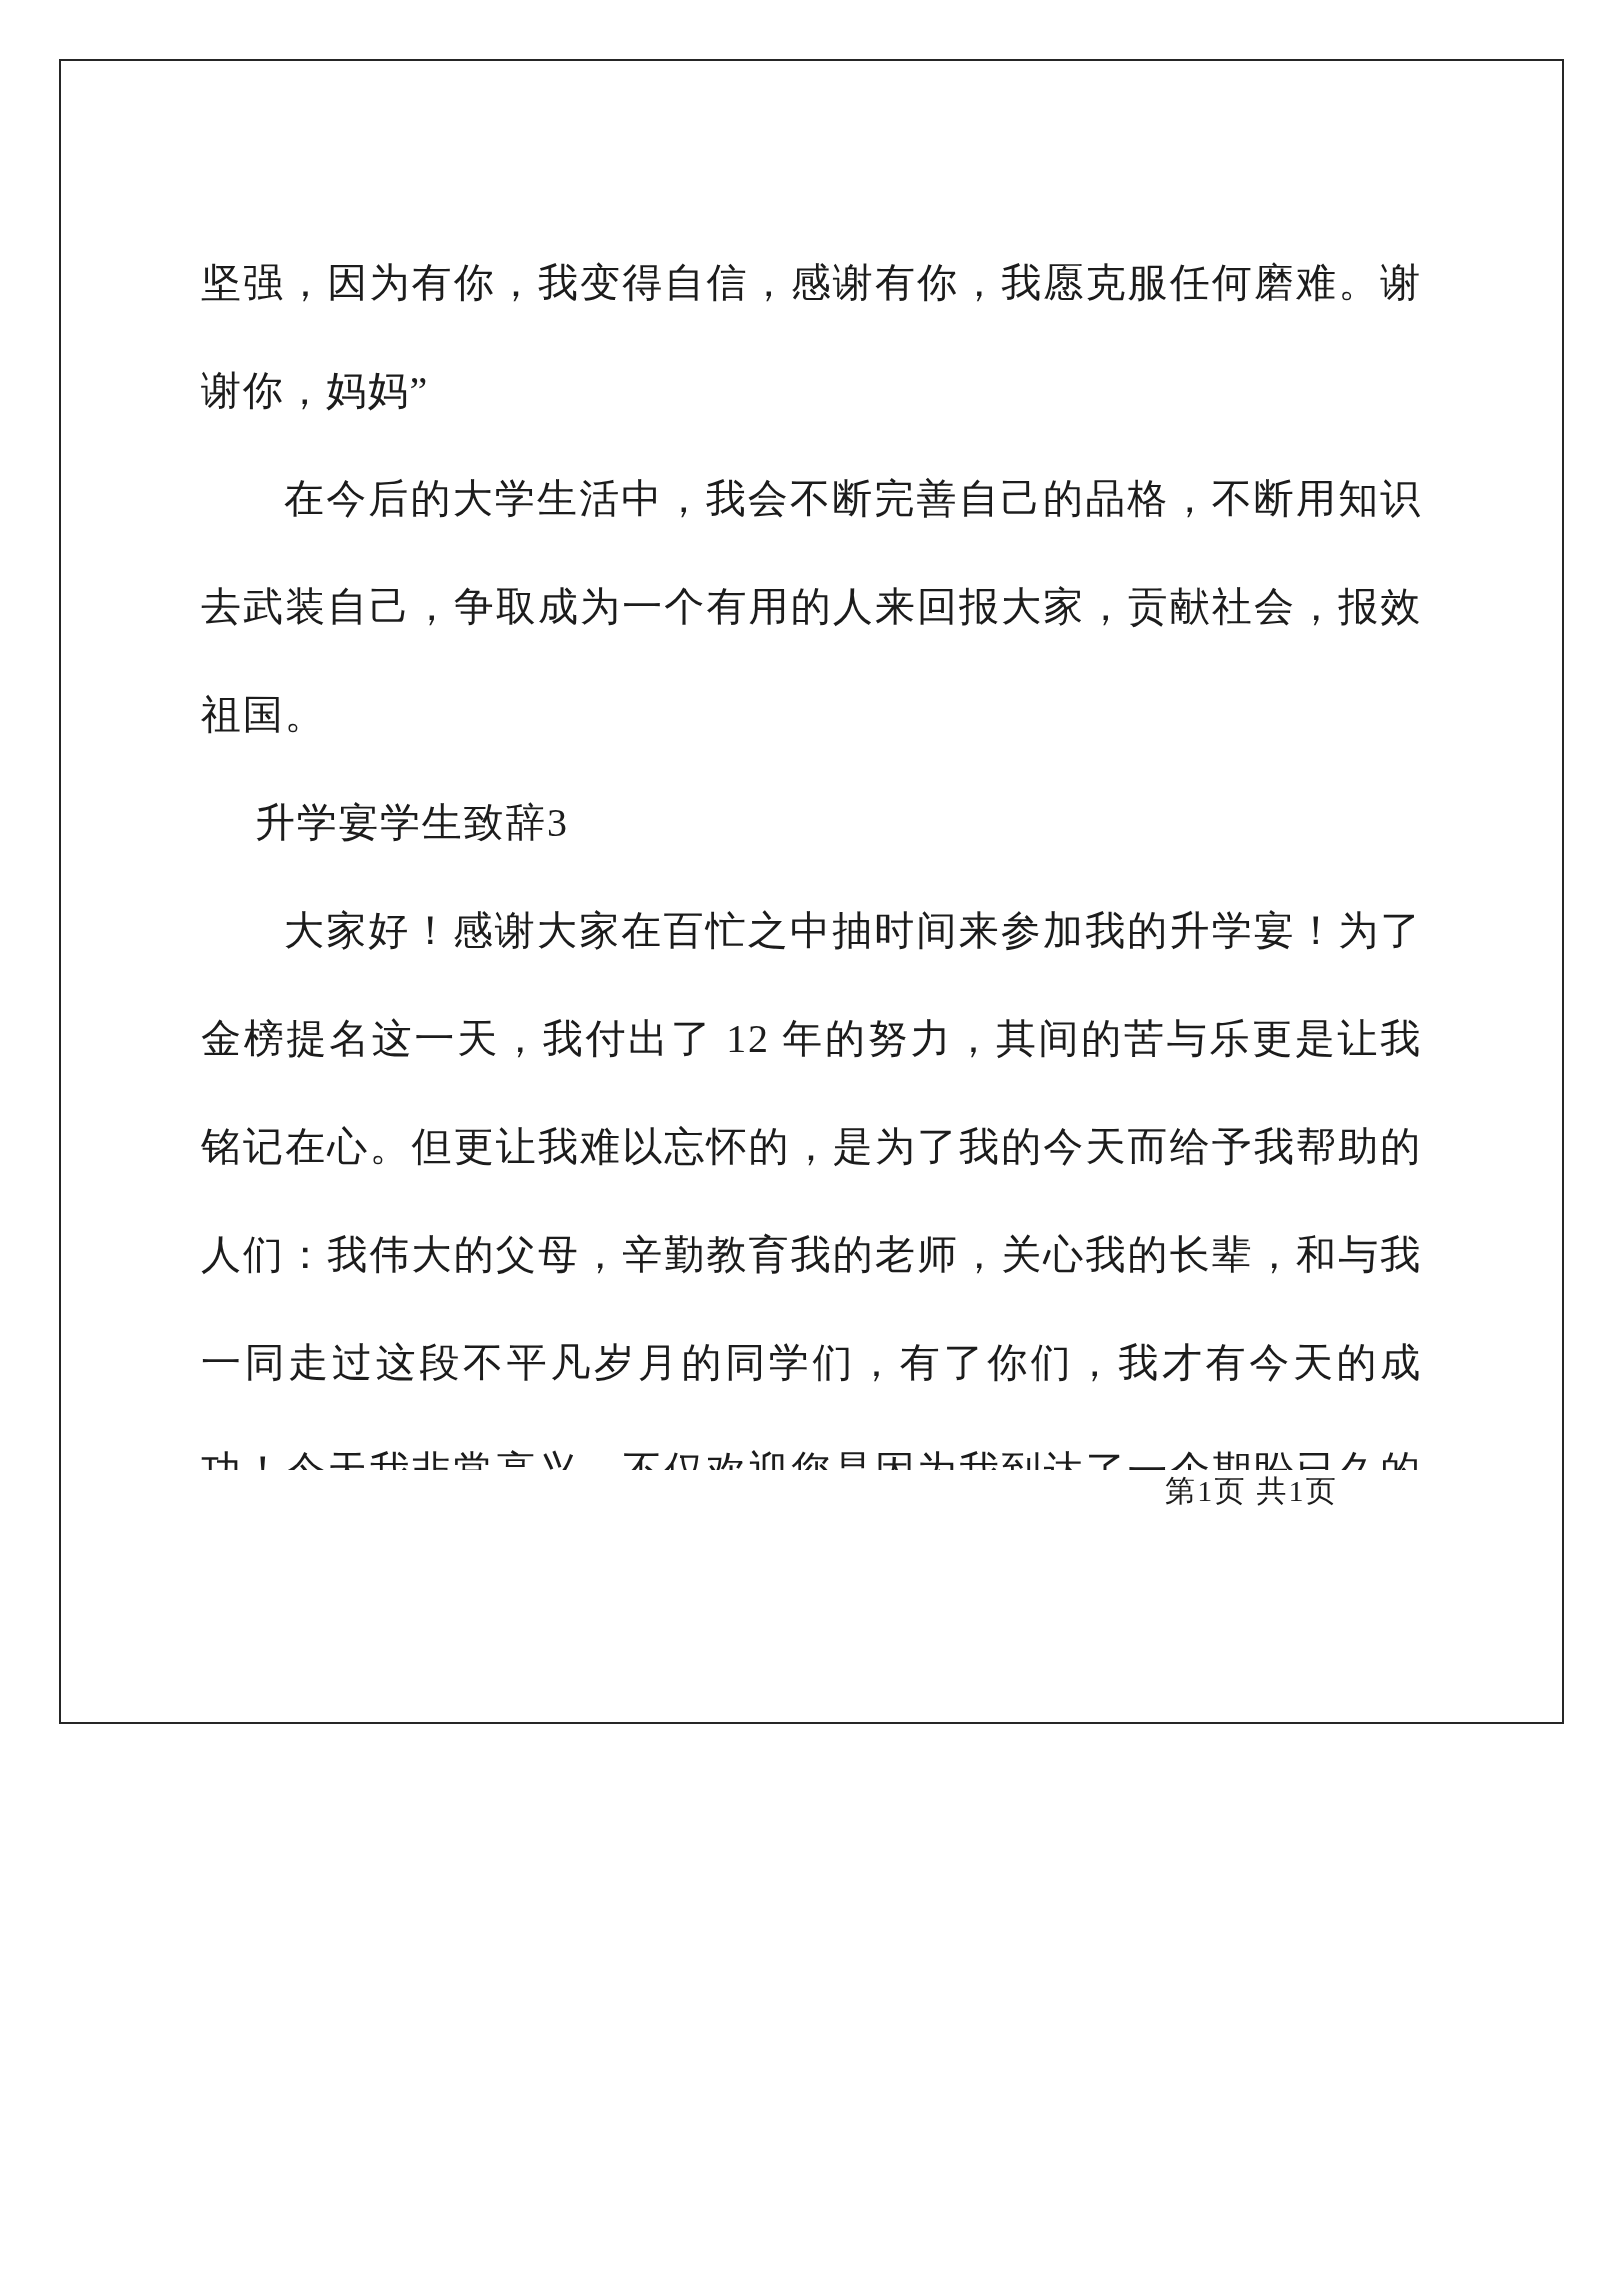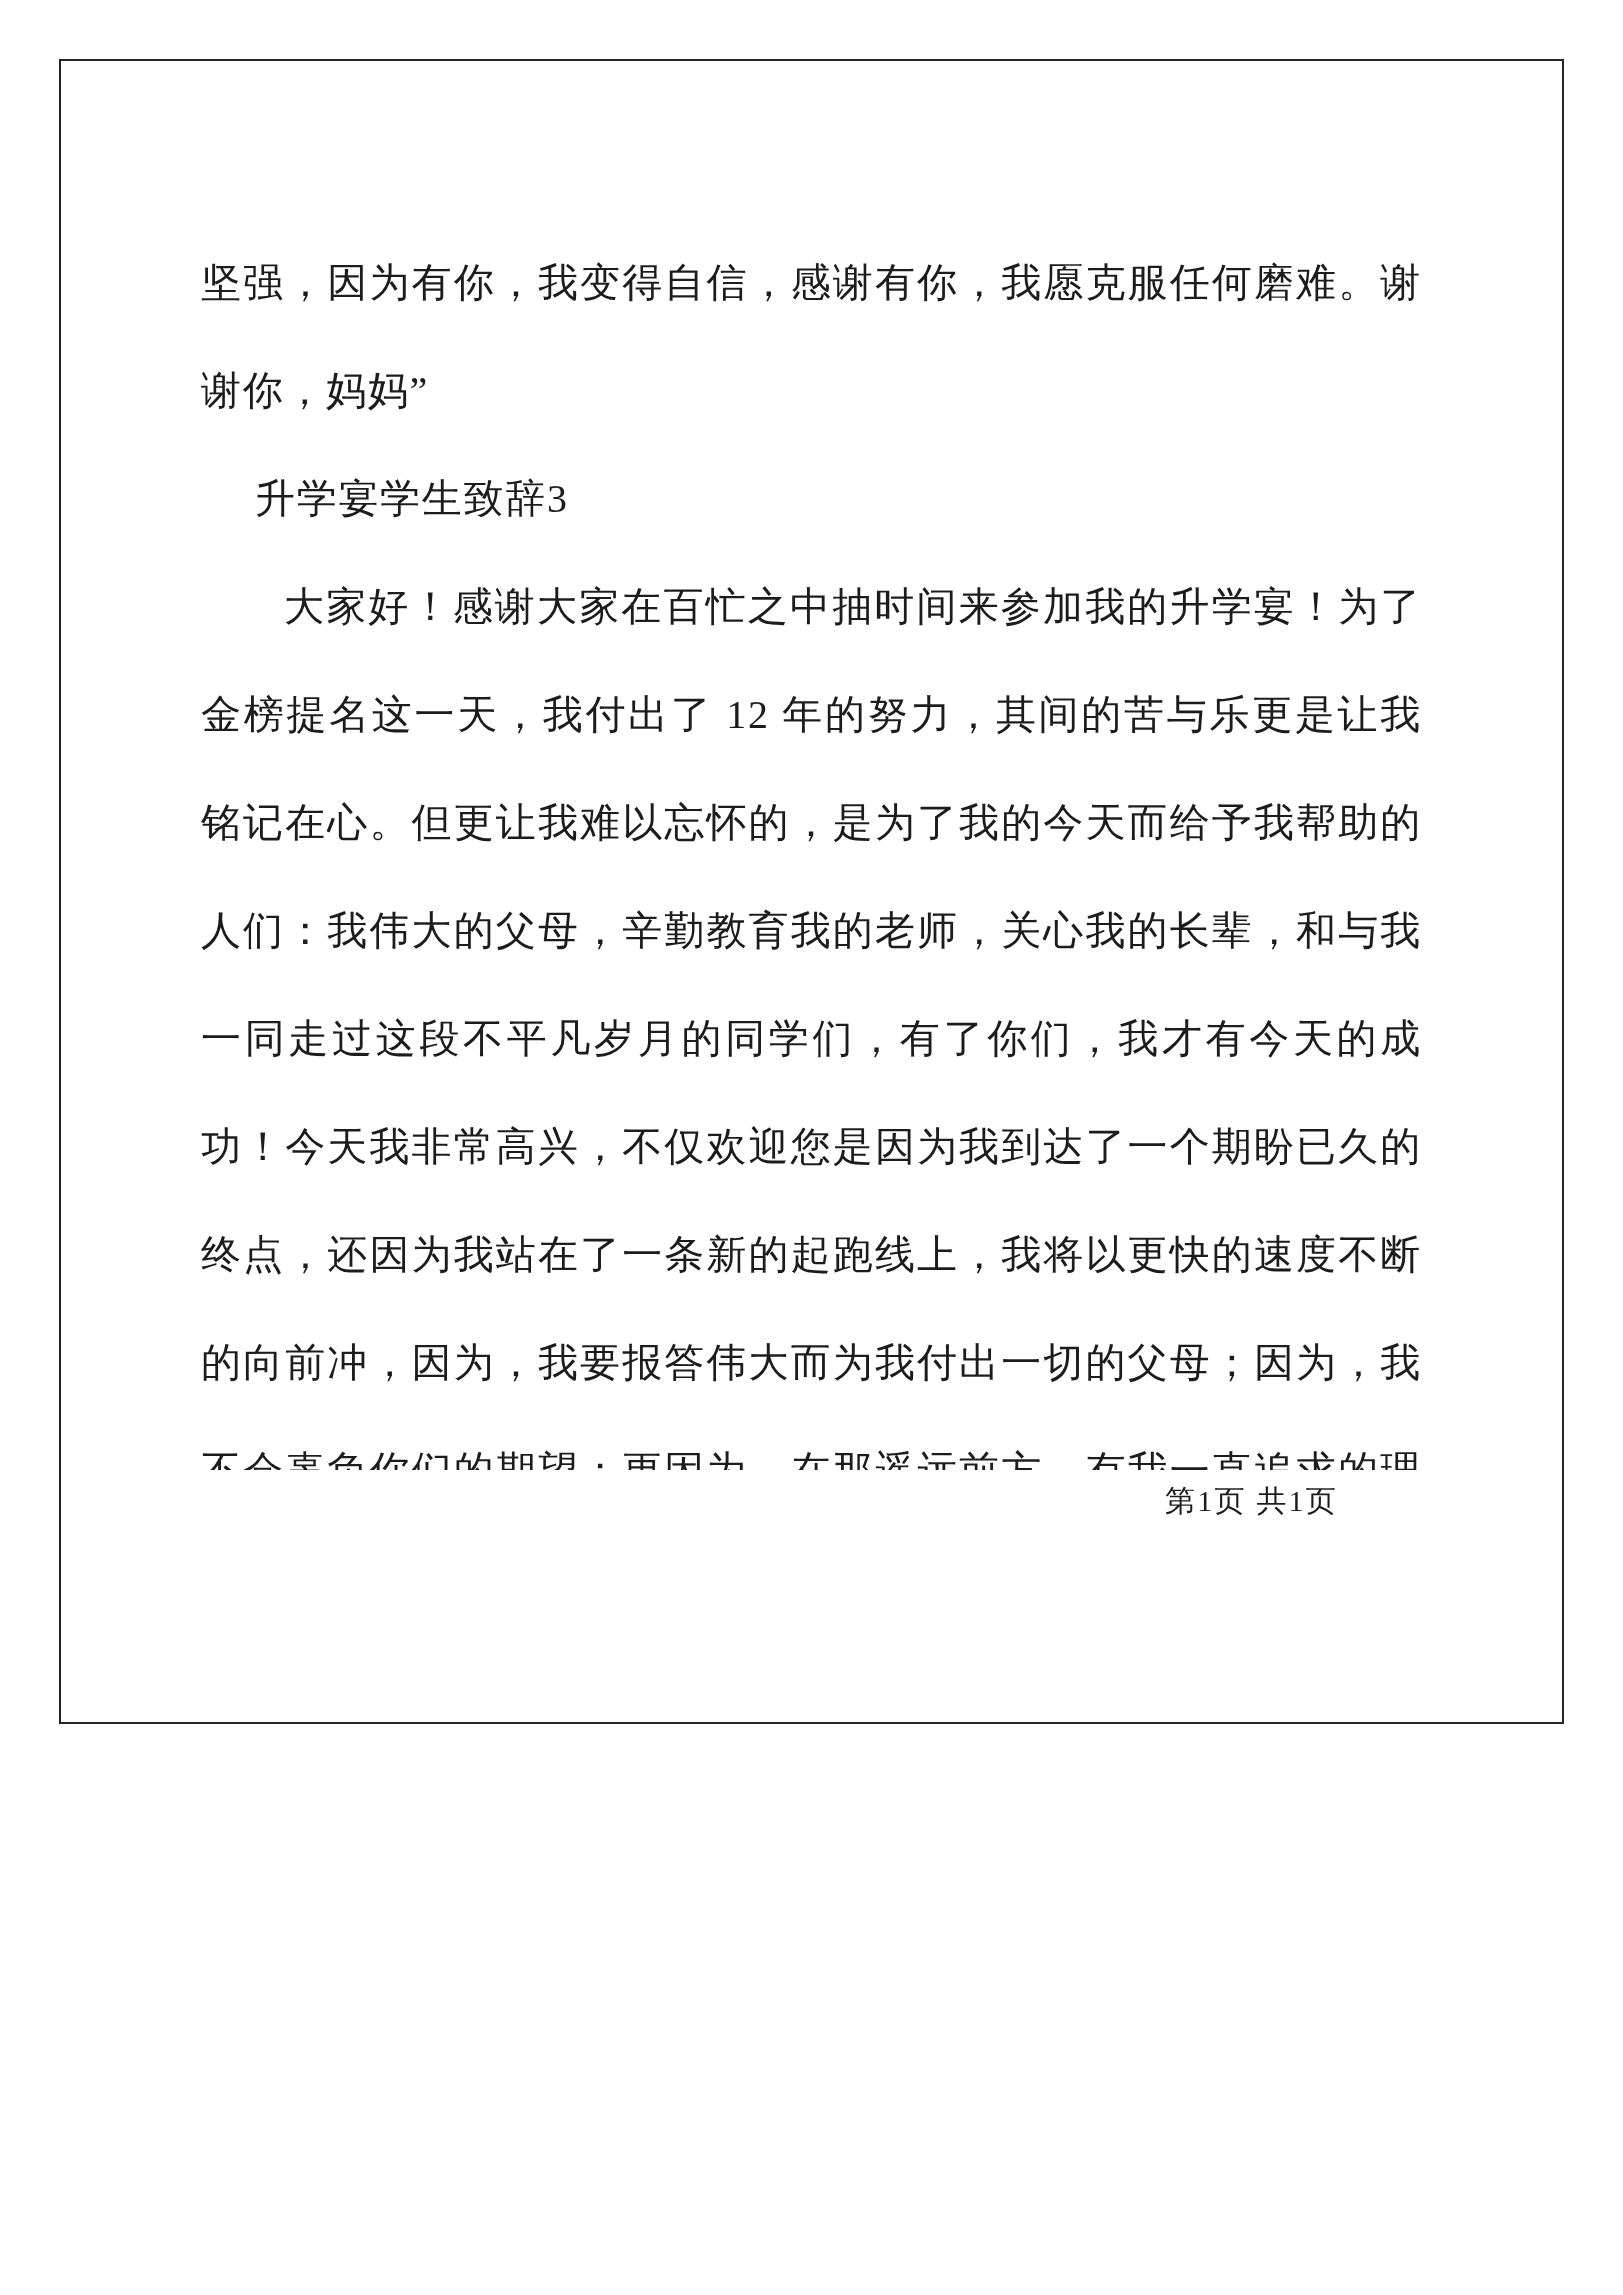--- a/index.html
+++ b/index.html
@@ -44,34 +44,35 @@
     text-justify: inter-ideograph;
     letter-spacing: 1.7px;
     word-break: break-all;
   }
   .indent-0 { text-indent: 0; }
   .indent-1 { text-indent: 54px; }
   .indent-2 { text-indent: 83px; }
   .footer {
     position: absolute;
     right: 224px;
-    bottom: 200px;
+    bottom: 210px;
     font-size: 30px;
     letter-spacing: 2.2px;
     color: #1c1c1c;
     font-family: "Liberation Serif", "DejaVu Serif", serif;
   }
 </style>
 </head>
 <body>
 
 <div class="canvas">
   <div class="page-border">
     <div class="content">
 
     <p class="para indent-0">坚强，因为有你，我变得自信，感谢有你，我愿克服任何磨难。谢谢你，妈妈”</p>
+        <p class="para indent-2">在今后的大学生活中，我会不断完善自己的品格，不断用知识去武装自己，争取成为一个有用的人来回报大家，贡献社会，报效祖国。</p>
         <p class="para indent-1">升学宴学生致辞3</p>
         <p class="para indent-2">大家好！感谢大家在百忙之中抽时间来参加我的升学宴！为了金榜提名这一天，我付出了 12 年的努力，其间的苦与乐更是让我铭记在心。但更让我难以忘怀的，是为了我的今天而给予我帮助的人们：我伟大的父母，辛勤教育我的老师，关心我的长辈，和与我一同走过这段不平凡岁月的同学们，有了你们，我才有今天的成功！今天我非常高兴，不仅欢迎您是因为我到达了一个期盼已久的终点，还因为我站在了一条新的起跑线上，我将以更快的速度不断的向前冲，因为，我要报答伟大而为我付出一切的父母；因为，我不会辜负你们的期望；更因为，在那遥远前方，有我一直追求的理想！</p>
       </div>
     <div class="footer">第1页  共1页</div>
   </div>
 </div>
 
 
 </body></html>

